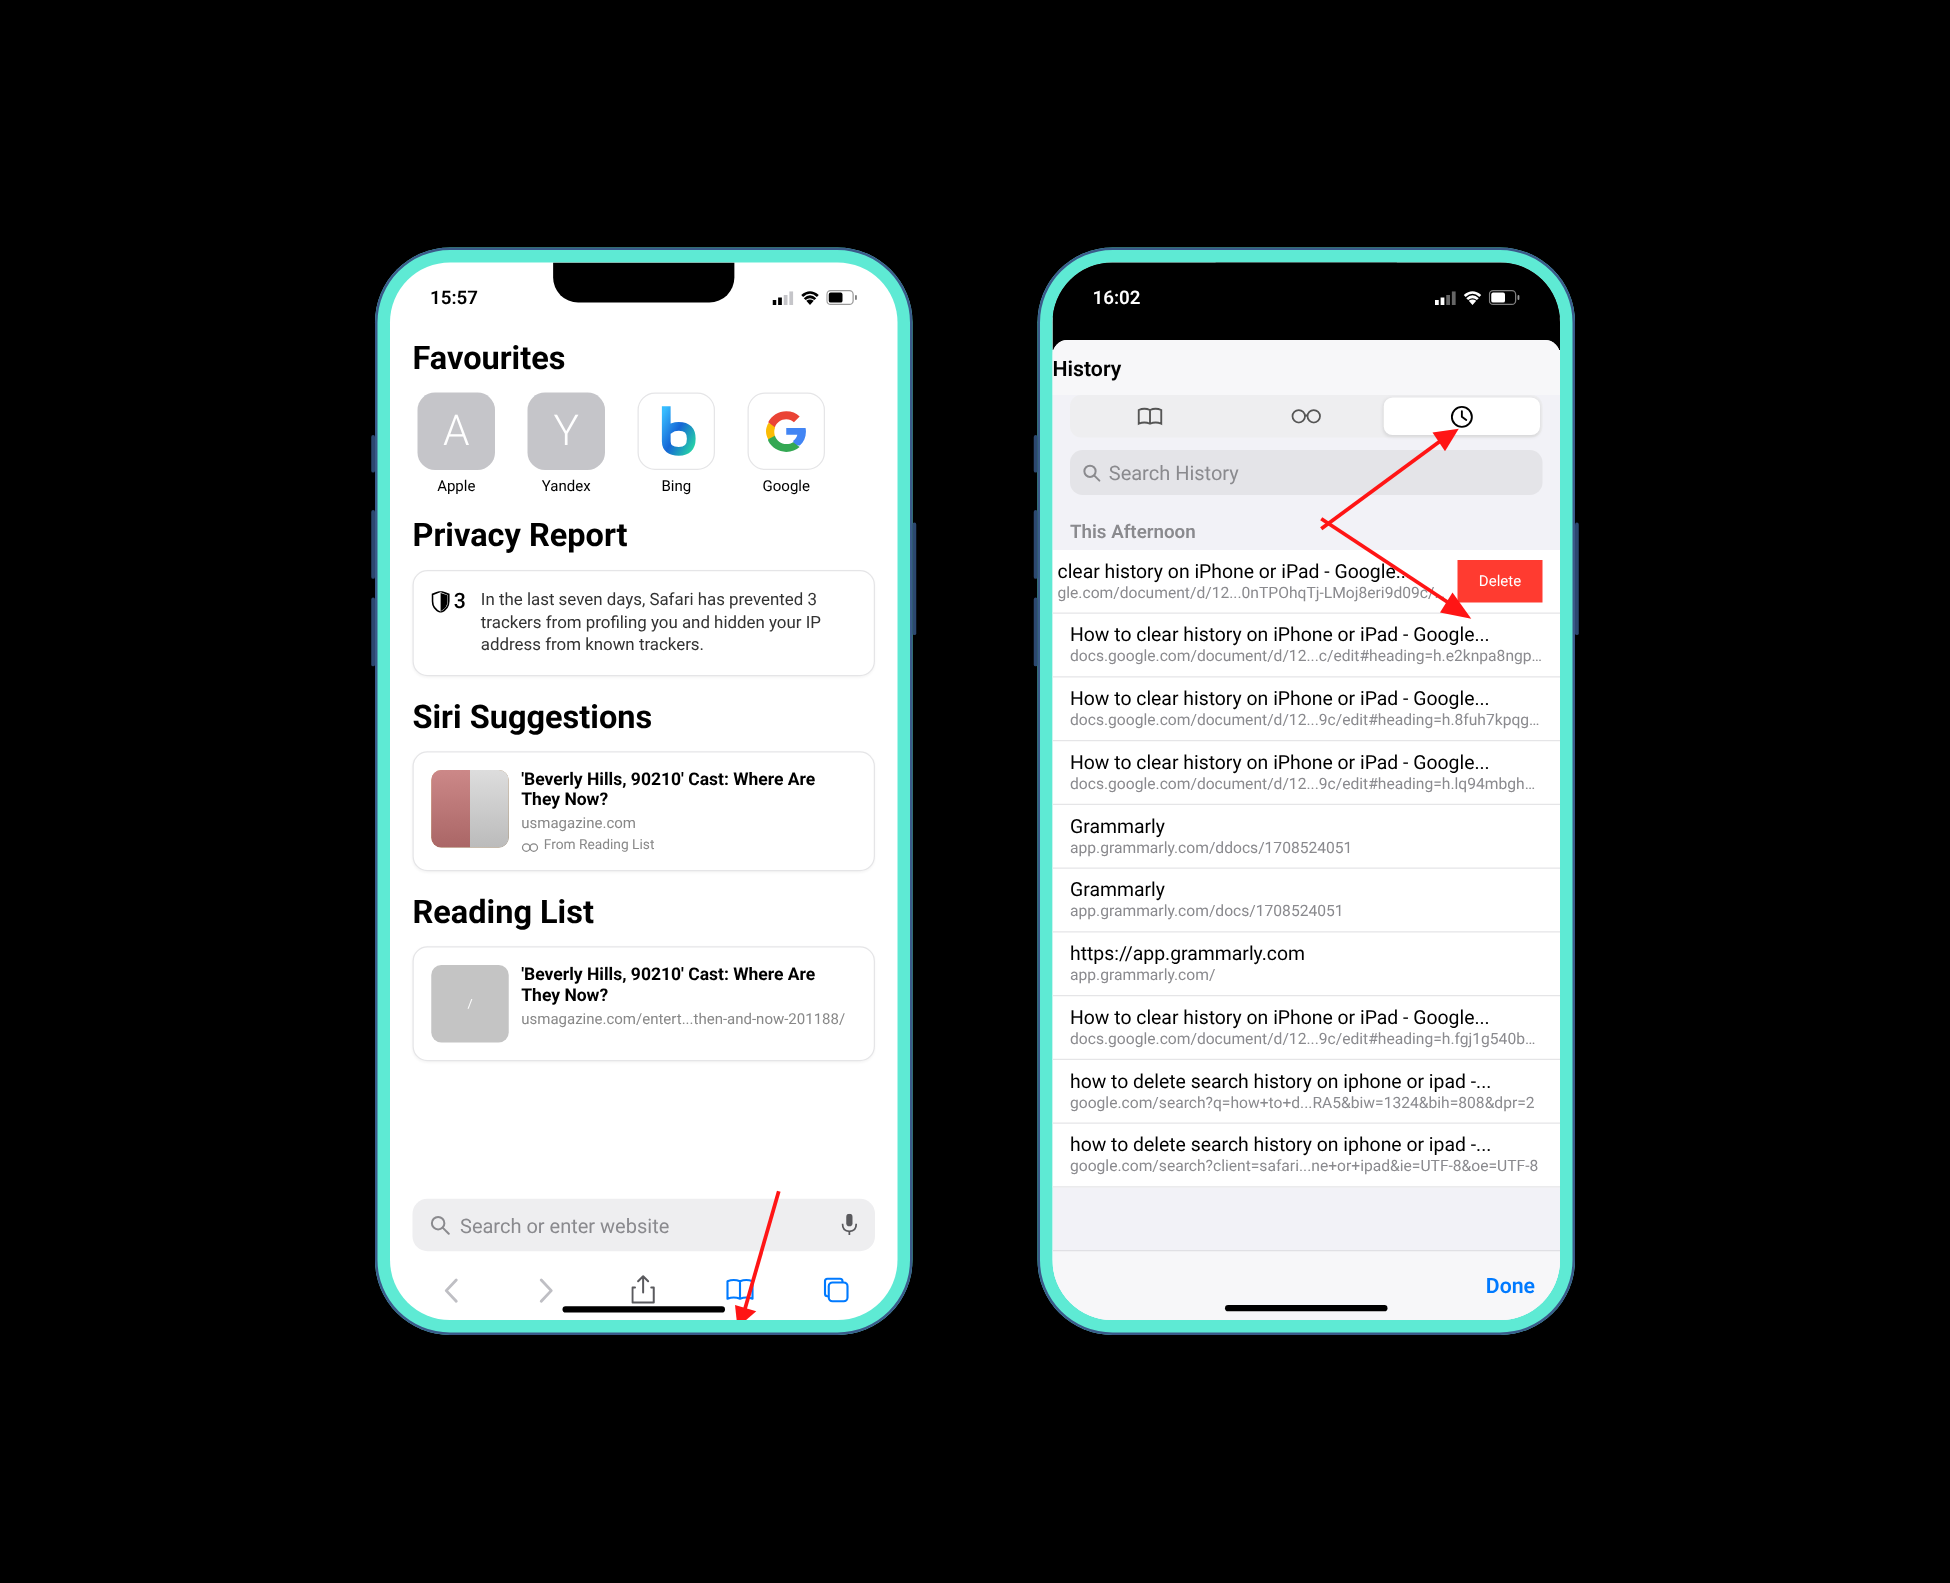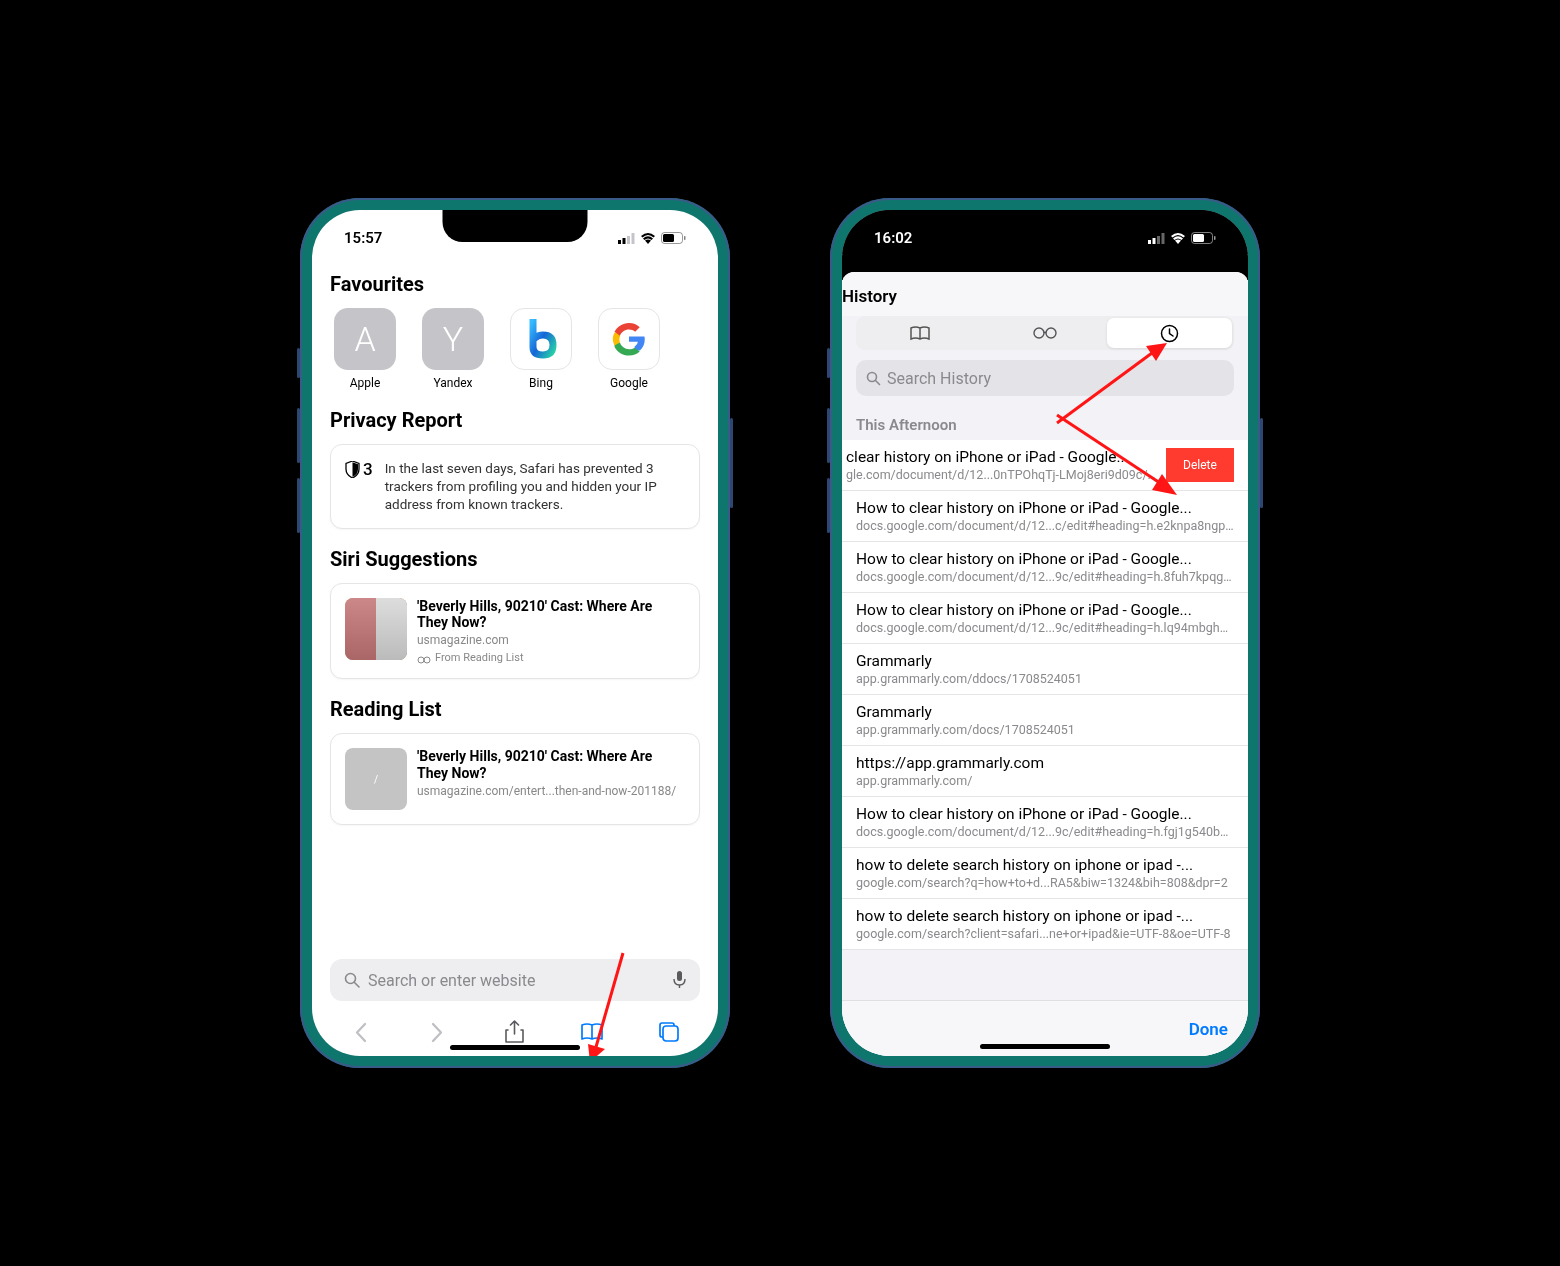--- a/index.html
+++ b/index.html
@@ -1,30 +1,30 @@
 <!DOCTYPE html>
 <html><head>
 <meta charset="utf-8">
 <style>
   * { margin: 0; padding: 0; box-sizing: border-box; font-family: -apple-system, BlinkMacSystemFont, 'Segoe UI', Roboto, sans-serif; }
   body { background: #000; width: 1560px; height: 1266px; display: flex; align-items: center; justify-content: center; gap: 100px; }
-  .phone-frame { width: 430px; height: 870px; background: #0f766e; border-radius: 60px; padding: 12px; position: relative; box-shadow: inset 0 0 0 2px #3a5a8a; }
+  .phone-frame { width: 430px; height: 870px; background: #5eead4; border-radius: 60px; padding: 12px; position: relative; box-shadow: inset 0 0 0 2px #3a5a8a; }
   .phone-screen { width: 100%; height: 100%; background: #fff; border-radius: 48px; overflow: hidden; position: relative; }
   .notch { position: absolute; top: 0; left: 50%; transform: translateX(-50%); width: 145px; height: 32px; background: #000; border-radius: 0 0 20px 20px; z-index: 10; }
   .side-btn { position: absolute; background: #2c4870; border-radius: 2px; }
   .sb-left1 { left: -3px; top: 150px; width: 3px; height: 30px; }
   .sb-left2 { left: -3px; top: 210px; width: 3px; height: 55px; }
   .sb-left3 { left: -3px; top: 280px; width: 3px; height: 55px; }
   .sb-right { right: -3px; top: 220px; width: 3px; height: 90px; }
   .status-bar { display: flex; justify-content: space-between; align-items: center; padding: 12px 32px 0; height: 44px; font-weight: 600; font-size: 15px; }
   .status-bar.dark { background: #000; color: #fff; }
   .status-icons { display: flex; align-items: center; gap: 5px; }
   .content { height: calc(100% - 44px); overflow: hidden; position: relative; }
   .p1-content { padding: 0 18px; }
-  .section-title { font-size: 20px; font-weight: 700; margin-top: 18px; margin-bottom: 12px; }
+  .section-title { font-size: 26px; font-weight: 700; margin-top: 18px; margin-bottom: 12px; }
   .fav-grid { display: flex; gap: 18px; }
   .fav-item { display: flex; flex-direction: column; align-items: center; gap: 6px; width: 70px; }
   .fav-icon { width: 62px; height: 62px; border-radius: 14px; display: flex; align-items: center; justify-content: center; font-size: 34px; font-weight: 300; color: #fff; }
   .fav-label { font-size: 12px; }
   .card { background: #fff; border: 1px solid #e5e5e7; border-radius: 12px; padding: 14px; box-shadow: 0 1px 2px rgba(0,0,0,0.04); }
   .privacy-card { display: flex; align-items: flex-start; gap: 12px; }
   .shield-num { display: flex; align-items: center; gap: 3px; font-size: 17px; font-weight: 500; }
   .privacy-text { font-size: 13.5px; line-height: 1.35; color: #333; }
   .siri-card { display: flex; gap: 10px; }
   .siri-img { width: 62px; height: 62px; background: linear-gradient(135deg,#d4a574,#8b6f47); border-radius: 8px; flex-shrink: 0; position: relative; overflow:hidden; }

